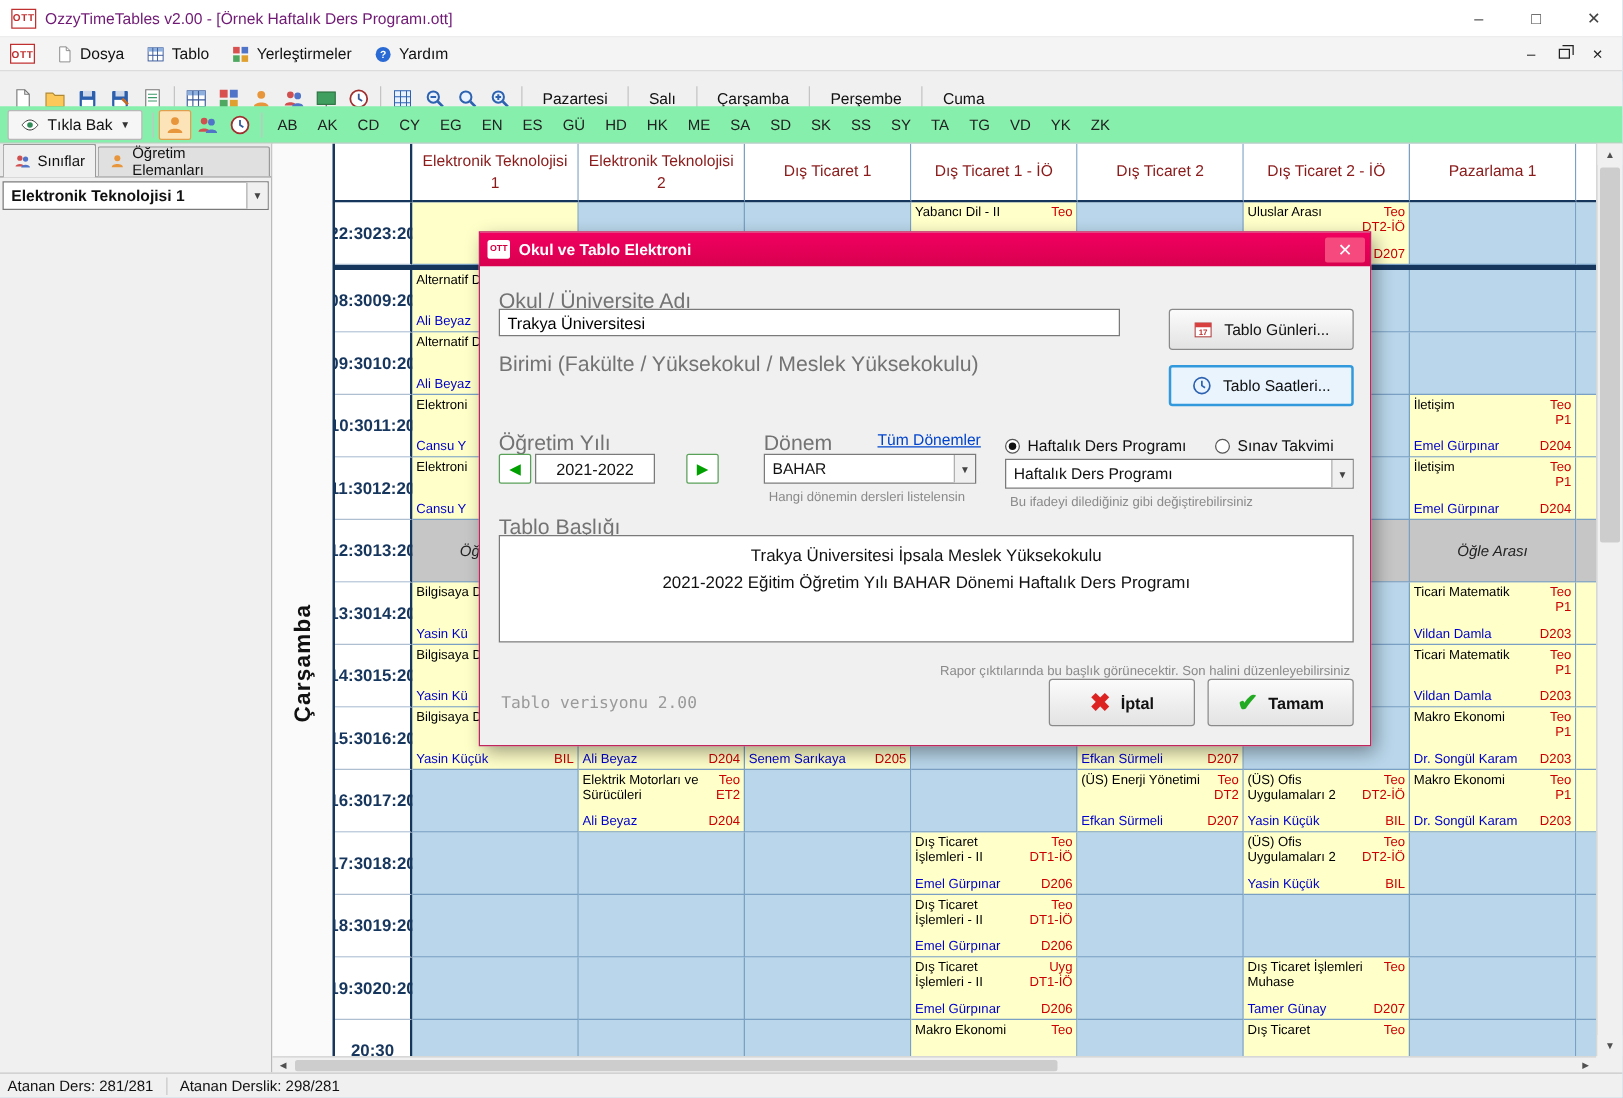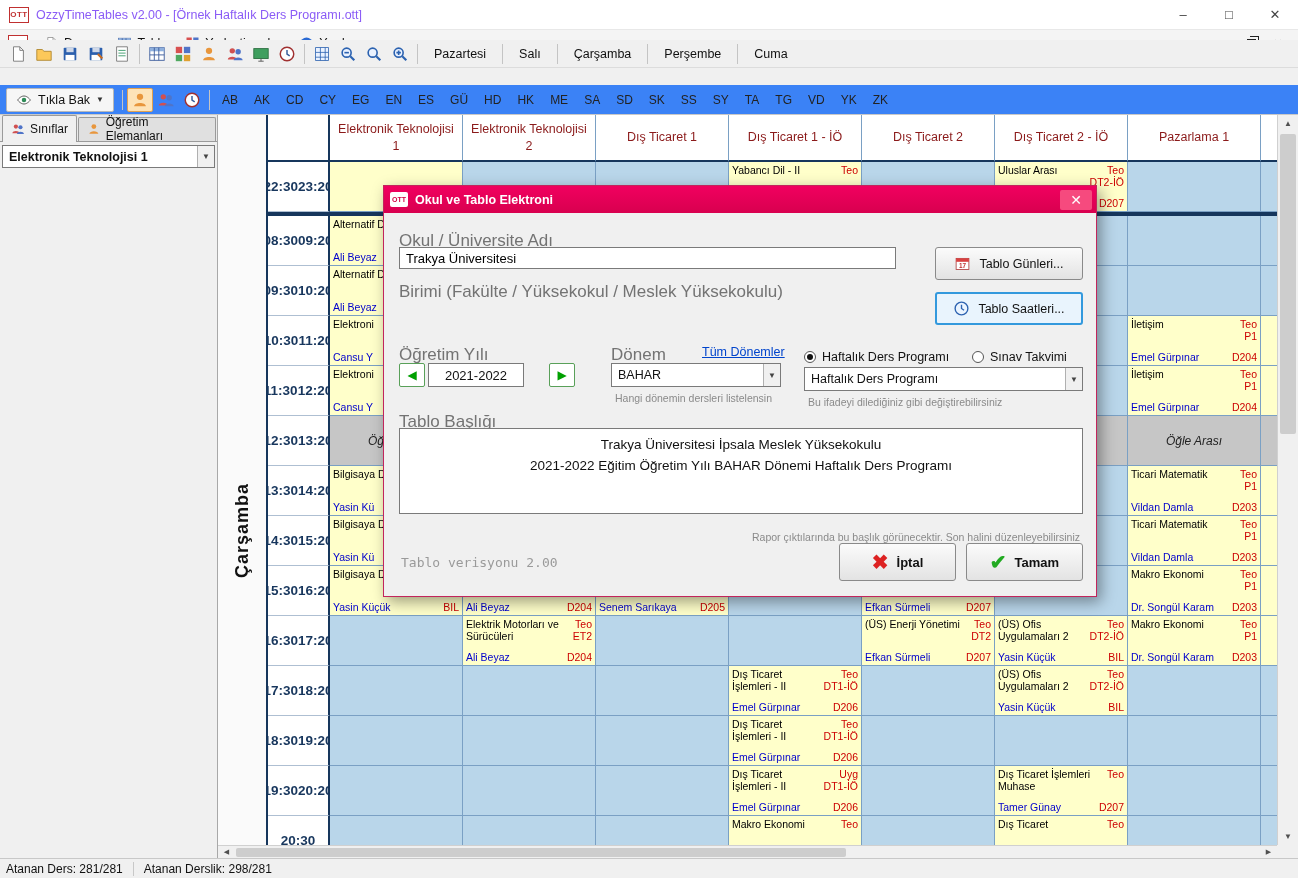--- a/index.html
+++ b/index.html
@@ -2,35 +2,35 @@
 <html><head>
 <meta charset="utf-8">
 <style>
   * { box-sizing: border-box; margin: 0; padding: 0; }
   html,body { width:1298px; height:878px; overflow:hidden; }
   body { position:relative; background:#f0f0f0; font-family:"Liberation Sans",sans-serif; font-size:12.5px; color:#111; }
 
   
   .titlebar { position:absolute; left:0; top:0; width:1298px; height:30px; background:#ffffff; display:flex; align-items:center; border-bottom:1px solid #e8e8e8; }
   .ott-logo { display:inline-flex; align-items:center; justify-content:center; width:20px; height:16px; border:1px solid #c03030; color:#c03030; font-size:8px; font-weight:bold; background:#fff; margin:0 7px 0 9px; letter-spacing:.5px; }
-  .title-text { color:#8b5cf6; font-size:12.5px; }
+  .title-text { color:#701a75; font-size:12.5px; }
   .win-btns { margin-left:auto; display:flex; height:30px; }
   .win-btn { width:46px; height:30px; display:flex; align-items:center; justify-content:center; color:#444; font-size:13px; }
 
   
   .menubar { position:absolute; left:0; top:30px; width:1298px; height:27px; background:#f4f4f4; border-bottom:1px solid #dcdcdc; display:flex; align-items:center; padding-left:4px; }
   .menu-item { display:flex; align-items:center; gap:5px; padding:4px 9px; font-size:12.5px; }
   .menu-item svg { display:block; }
   .mdi-btns { margin-left:auto; display:flex; align-items:center; gap:14px; padding-right:12px; }
   .mdi-btn { color:#222; font-size:12px; line-height:1; display:flex; align-items:center; justify-content:center; width:16px; height:14px; }
   .mdi-restore { width:9px; height:8px; border:1px solid #222; box-shadow:2px -2px 0 0 #f4f4f4, 3px -3px 0 0 #222; }
 
   
-  .toolbar1 { position:absolute; left:0; top:40px; width:1298px; height:28px; background:#f0f0f0; border-bottom:1px solid #dcdcdc; display:flex; align-items:center; padding-left:5px; }
-  .toolbar2 { position:absolute; left:0; top:85px; width:1298px; height:30px; background:#3b82f6; border-bottom:1px solid #c8c8c8; display:flex; align-items:center; padding-left:6px; }
+  .toolbar1 { position:absolute; left:0; top:65px; width:1298px; height:28px; background:#f0f0f0; border-bottom:1px solid #dcdcdc; display:flex; align-items:center; padding-left:5px; }
+  .toolbar2 { position:absolute; left:0; top:85px; width:1298px; height:30px; background:#86efac; border-bottom:1px solid #c8c8c8; display:flex; align-items:center; padding-left:6px; }
   .tbtn { width:26px; height:24px; display:flex; align-items:center; justify-content:center; border:1px solid transparent; border-radius:2px; }
   .tbtn.pressed { background:#fde3b8; border-color:#e0a050; }
   .vsep { width:1px; height:20px; background:#c4c4c4; margin:0 4px; display:inline-block; }
   .day-tab { padding:5px 12px; font-size:12.5px; color:#111; }
   .letter-tab { padding:5px 8px; font-size:12px; color:#222; }
   .tikla { display:flex; align-items:center; gap:6px; padding:3px 9px; border:1px solid #b8b8b8; border-radius:2px; background:#f6f6f6; margin-right:4px; font-size:12.5px; }
   .caret { font-size:8px; color:#333; }
 
   
   .main { position:absolute; left:0; top:115px; width:1298px; height:743px; }

